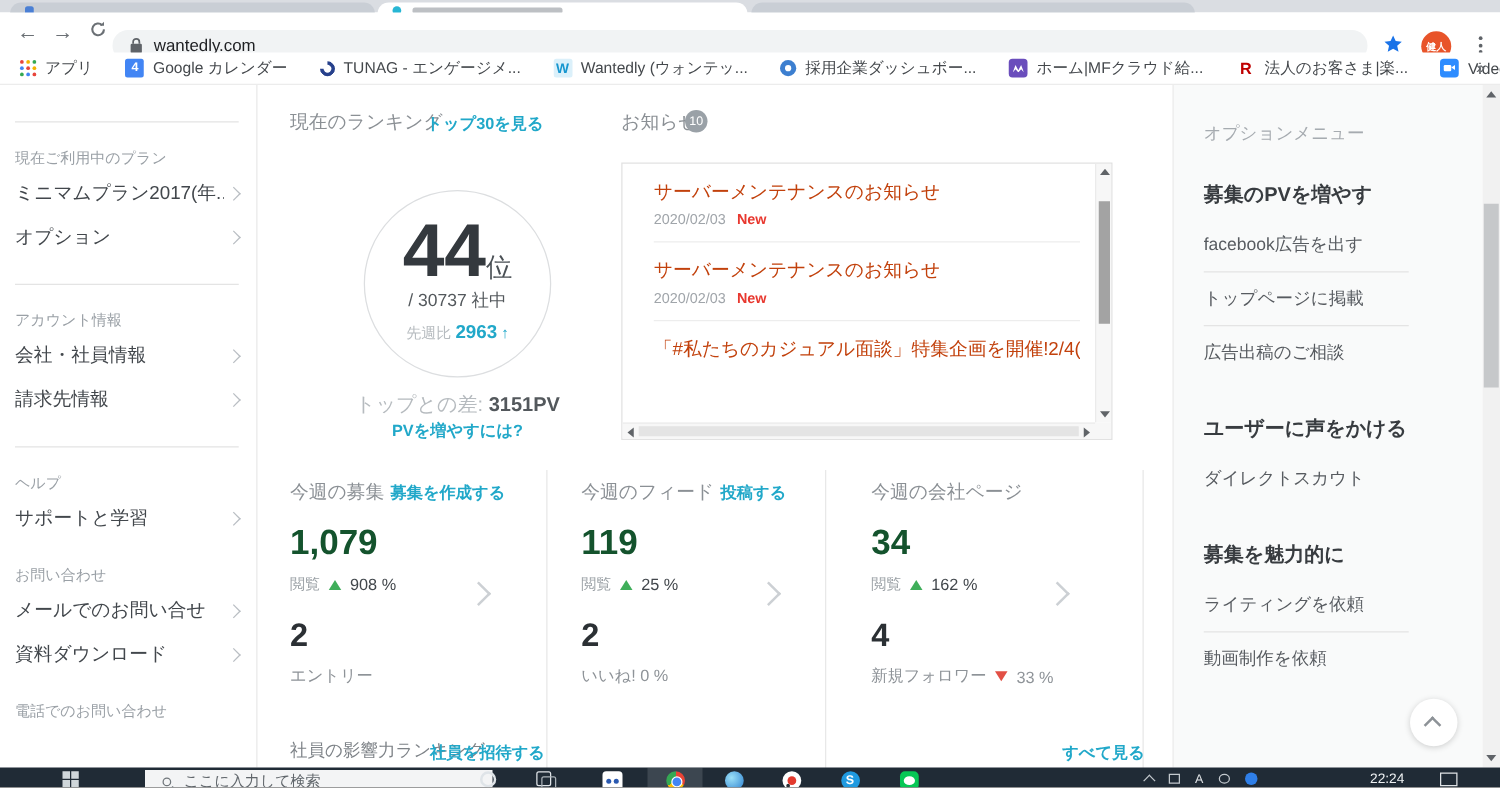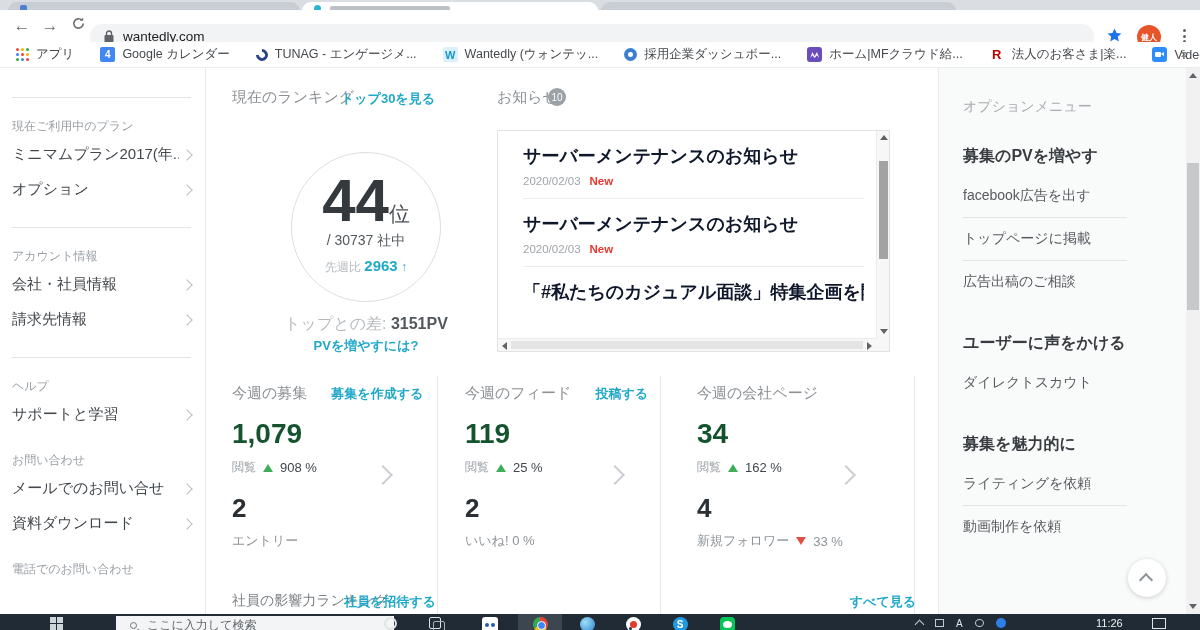--- a/index.html
+++ b/index.html
@@ -73,33 +73,33 @@
   .gap-line { position:absolute; left:266px; top:246px; width:200px; text-align:center; font-size:16px; color:#b6bbbf; }
   .gap-line b { color:#53585c; }
   .pv-link { position:absolute; left:266px; top:268px; width:200px; text-align:center; }
 
   
   .notif-badge { position:absolute; left:548px; top:20px; width:18px; height:18px; border-radius:50%; background:#9aa1a7; color:#fff; font-size:10px; display:flex; align-items:center; justify-content:center; }
   .notif-box { position:absolute; left:497px; top:62px; width:393px; height:222px; border:1px solid #e2e2e2; background:#fff; overflow:hidden; }
   .notif-list { position:absolute; left:0; top:0; right:13px; bottom:13px; overflow:hidden; padding:0 12px 0 25px; }
   .n-item { padding:13px 0 11px; border-bottom:1px solid #ededed; cursor:pointer; }
   .n-item:last-child { border-bottom:none; }
-  .n-title { font-size:18px; font-weight:bold; color:#0f172a; white-space:nowrap; overflow:hidden; }
+  .n-title { font-size:15px; font-weight:normal; color:#c2410c; white-space:nowrap; overflow:hidden; }
   .n-meta { margin-top:7px; font-size:11.5px; color:#a0a5aa; }
   .n-new { color:#e8382f; font-weight:bold; margin-left:9px; }
   .vscroll { position:absolute; right:0; top:0; width:13px; bottom:13px; background:#f7f7f7; border-left:1px solid #ebebeb; }
   .vthumb { position:absolute; left:2px; width:9px; top:30px; height:98px; background:#a3a3a3; }
   .hscroll { position:absolute; left:0; bottom:0; right:13px; height:13px; background:#f7f7f7; border-top:1px solid #ebebeb; }
   .hthumb { position:absolute; left:13px; right:13px; top:2px; height:8px; background:#e4e4e4; }
   .sb-arrow { position:absolute; width:0; height:0; }
   .corner { position:absolute; right:0; bottom:0; width:13px; height:13px; background:#f7f7f7; }
 
   
   .stat-col { position:absolute; top:316px; }
-  .stat-head { display:flex; align-items:baseline; gap:24px;font-family:Liberation Mono, monospace; }
+  .stat-head { display:flex; align-items:baseline; gap:5px;font-family:Liberation Mono, monospace; }
   .stat-title { font-size:15px; color:#8b9095; white-space:nowrap; }
   .stat-value { font-size:28px; font-weight:bold; color:#14532d; margin-top:15px; }
   .stat-metric { display:flex; align-items:center; gap:7px; margin-top:9px; font-size:12px; color:#9aa0a5; }
   .stat-metric .dval { font-size:13px; color:#42474c; }
   .stat-value2 { font-size:26px; font-weight:bold; color:#2b3034; margin-top:17px; }
   .stat-metric2 { display:flex; align-items:center; gap:7px; margin-top:8px; font-size:13px; color:#8e9398; white-space:nowrap; }
   .tri-up { width:0; height:0; border-left:5px solid transparent; border-right:5px solid transparent; border-bottom:8px solid #3fae5a; }
   .tri-down { width:0; height:0; border-left:5px solid transparent; border-right:5px solid transparent; border-top:8px solid #e25045; }
   .vdiv { position:absolute; top:308px; width:1px; height:246px; background:#e8e8e8; }
   .chev-big { position:absolute; top:400px; width:14px; height:14px; border-top:2px solid #ccd0d4; border-right:2px solid #ccd0d4; transform:rotate(45deg); cursor:pointer; }
@@ -451,16 +451,16 @@
     <div class="ticon" style="left:717px;">
         <div class="ic-line"></div>
       </div>
     <div class="tray">
       <div class="tr-chev"></div>
       <div class="tr-sq"></div>
       <div class="tr-a">A</div>
       <div class="tr-sq" style="border-radius:50%;"></div>
       <div class="tr-dot"></div>
     </div>
-    <div class="tclock">11:26</div>
+    <div class="tclock">22:24</div>
     <div class="taction"></div>
   </div>
 </div>
 
 </body></html>

